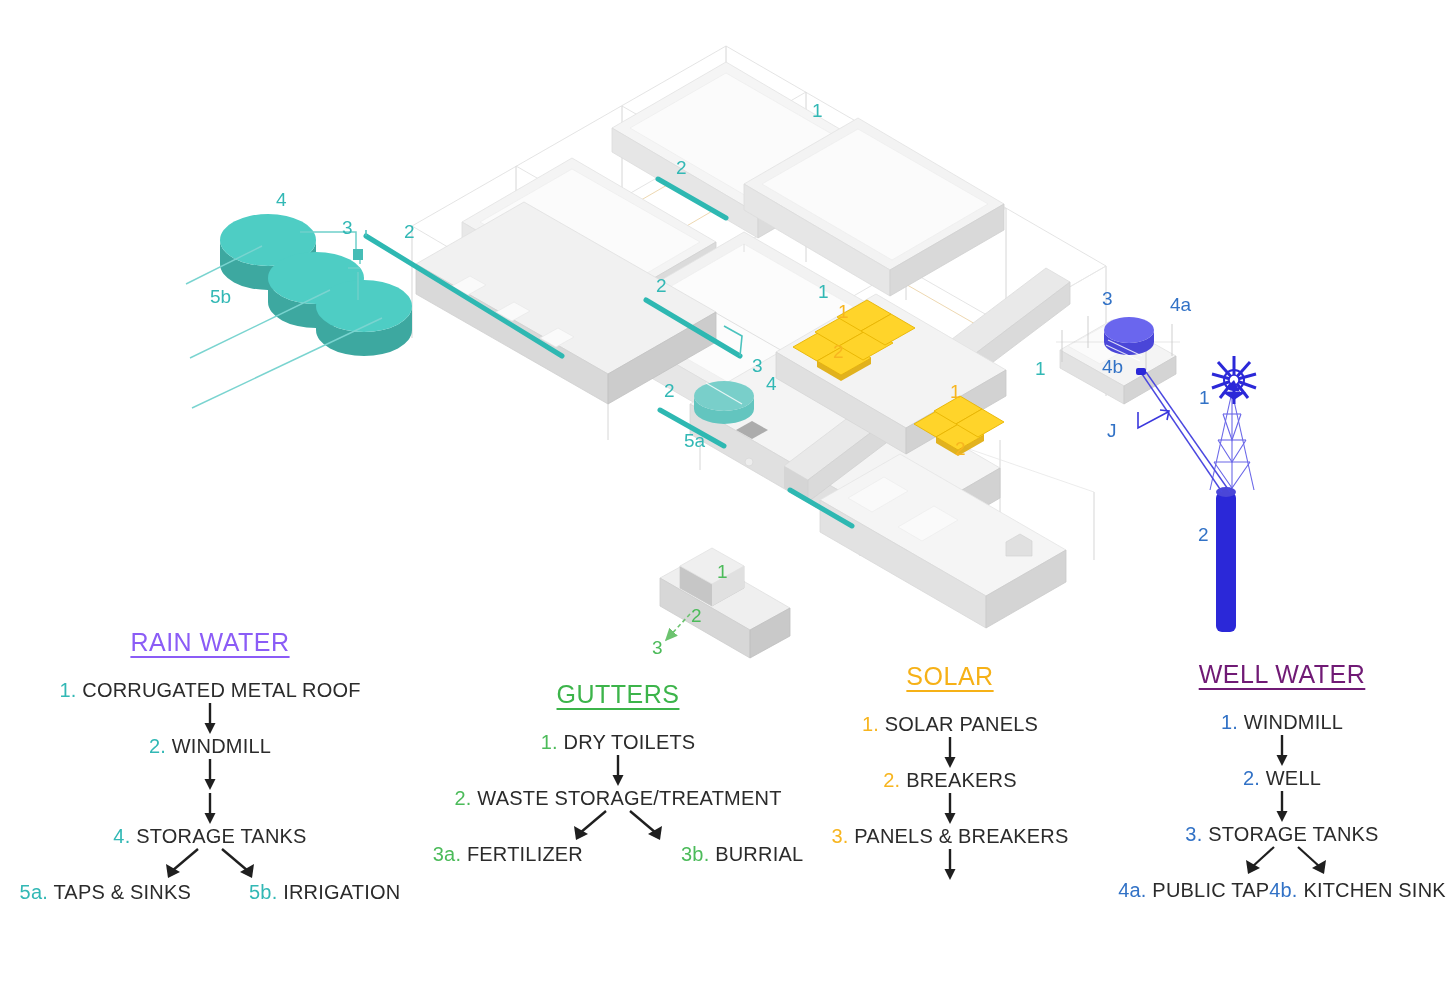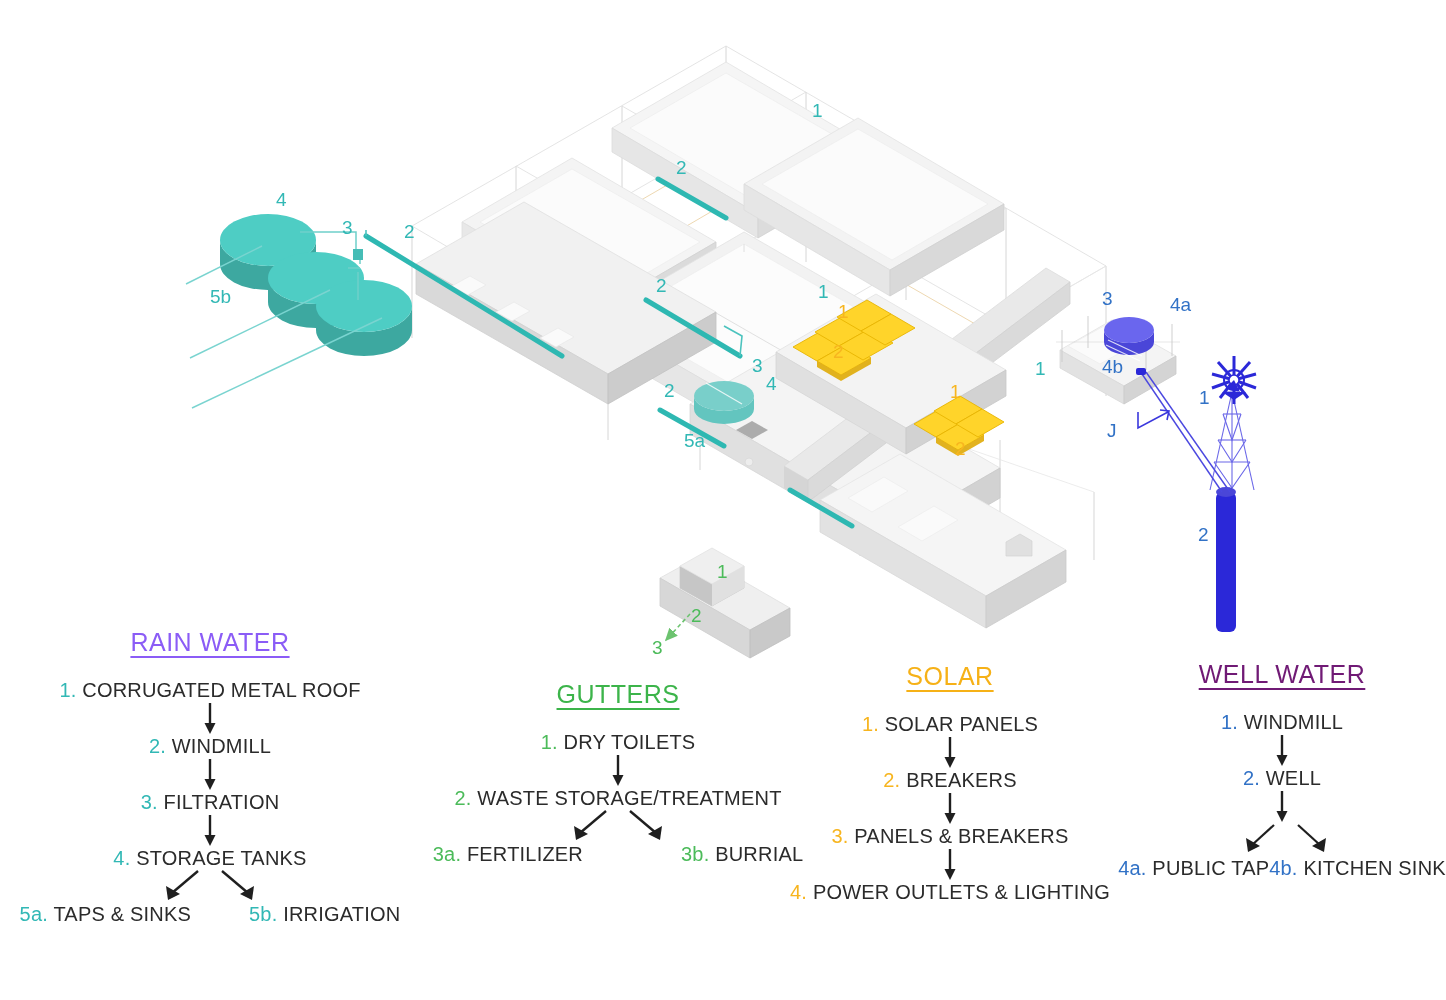--- a/index.html
+++ b/index.html
@@ -367,24 +367,20 @@
         <path d="M2.5,22 L8,33 L13.5,22 Z" fill="#1f1f1f"></path>
     </svg>
     <div class="leg-row">
       <span class="num">2.</span>
       <span>WINDMILL</span>
     </div>
     <svg class="arrow-down" width="16" height="34">
       <path d="M8,2 L8,24" stroke="#1f1f1f" stroke-width="2.4"></path>
         <path d="M2.5,22 L8,33 L13.5,22 Z" fill="#1f1f1f"></path>
     </svg>
-    <div class="leg-row">
-      <span class="num">3.</span>
-      <span>FILTRATION</span>
-    </div>
     <svg class="arrow-down" width="16" height="34">
       <path d="M8,2 L8,24" stroke="#1f1f1f" stroke-width="2.4"></path>
         <path d="M2.5,22 L8,33 L13.5,22 Z" fill="#1f1f1f"></path>
     </svg>
     <div class="leg-row">
       <span class="num">4.</span>
       <span>STORAGE TANKS</span>
     </div>
     <div class="fork">
       <svg width="200" height="34">
@@ -461,24 +457,20 @@
         <path d="M2.5,22 L8,33 L13.5,22 Z" fill="#1f1f1f"></path>
     </svg>
     <div class="leg-row">
       <span class="num">3.</span>
       <span>PANELS &amp; BREAKERS</span>
     </div>
     <svg class="arrow-down" width="16" height="34">
       <path d="M8,2 L8,24" stroke="#1f1f1f" stroke-width="2.4"></path>
         <path d="M2.5,22 L8,33 L13.5,22 Z" fill="#1f1f1f"></path>
     </svg>
-    <div class="leg-row">
-      <span class="num">4.</span>
-      <span>POWER OUTLETS &amp; LIGHTING</span>
-    </div>
   </div>
 
   <div class="legend" id="legend-well">
     <div class="leg-title">WELL WATER</div>
     <div class="row-gap-a"></div>
     <div class="leg-row">
       <span class="num">1.</span>
       <span>WINDMILL</span>
     </div>
     <svg class="arrow-down" width="16" height="34">
@@ -486,20 +478,24 @@
         <path d="M2.5,22 L8,33 L13.5,22 Z" fill="#1f1f1f"></path>
     </svg>
     <div class="leg-row">
       <span class="num">2.</span>
       <span>WELL</span>
     </div>
     <svg class="arrow-down" width="16" height="34">
       <path d="M8,2 L8,24" stroke="#1f1f1f" stroke-width="2.4"></path>
         <path d="M2.5,22 L8,33 L13.5,22 Z" fill="#1f1f1f"></path>
     </svg>
+    <div class="leg-row">
+      <span class="num">3.</span>
+      <span>STORAGE TANKS</span>
+    </div>
     <div class="fork">
       <svg width="200" height="32">
         <path d="M92,2 L70,22" stroke="#1f1f1f" stroke-width="2.2"></path>
           <path d="M64,15 L66,29 L78,23 Z" fill="#1f1f1f"></path>
         <path d="M116,2 L138,22" stroke="#1f1f1f" stroke-width="2.2"></path>
           <path d="M144,15 L142,29 L130,23 Z" fill="#1f1f1f"></path>
       </svg>
     </div>
     <div class="pair">
       <div class="leg-row" style="">

